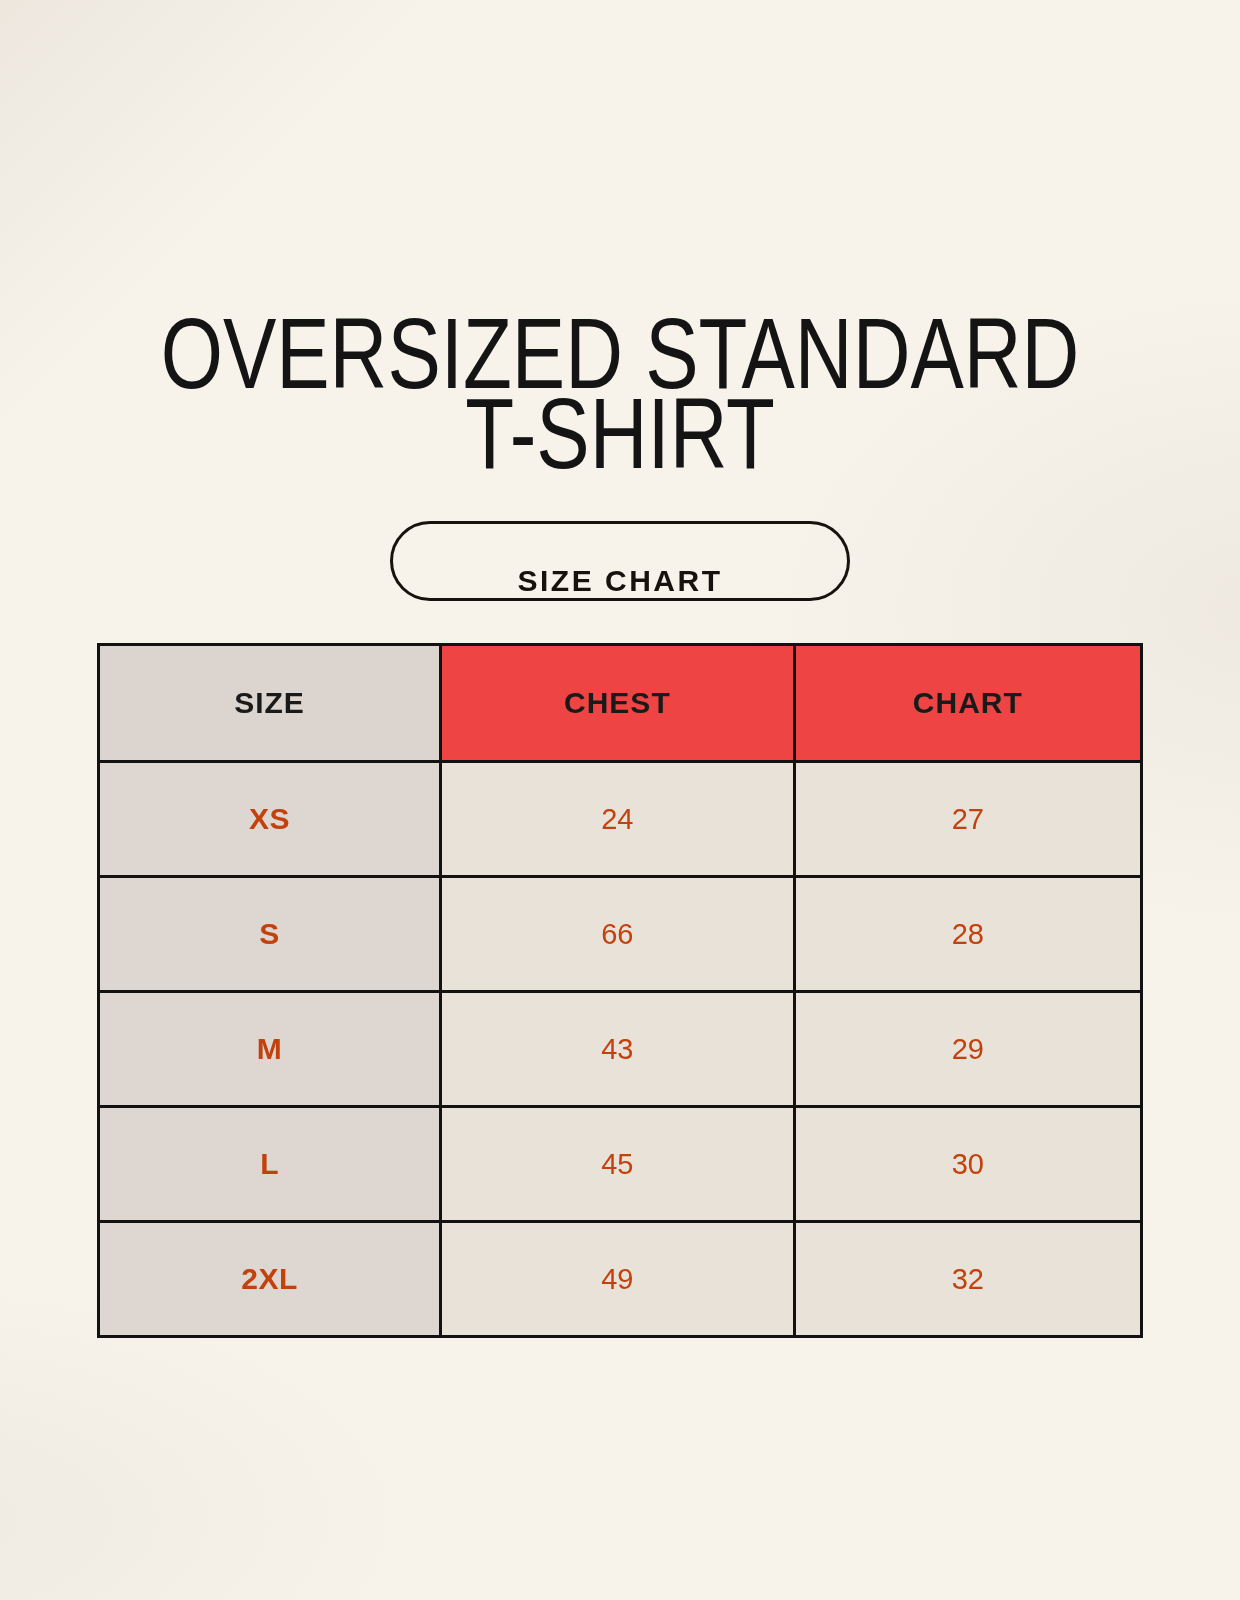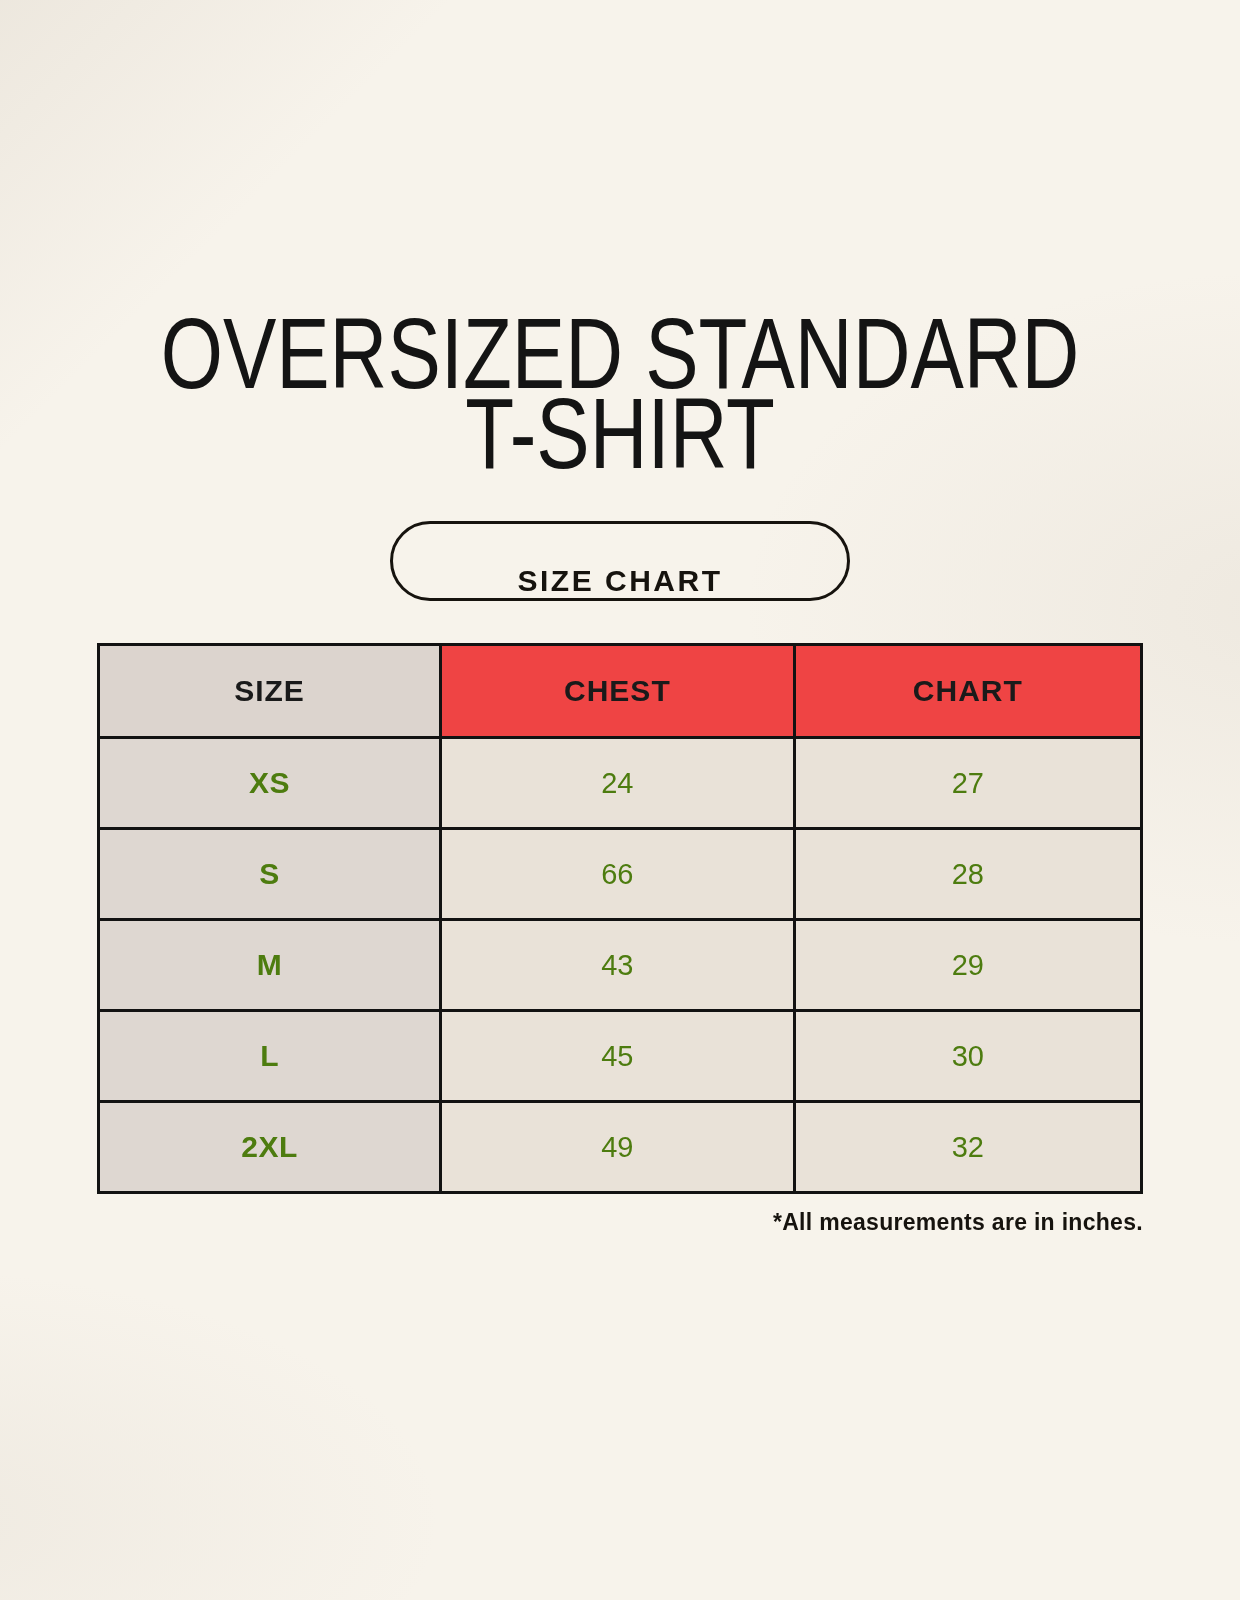--- a/index.html
+++ b/index.html
@@ -60,36 +60,36 @@
   table.size-table {
     width: 1046px;
     margin: 42px auto 0;
     border-collapse: collapse;
     table-layout: fixed;
   }
   .size-table th, .size-table td {
     border: 3px solid #121212;
     text-align: center;
     vertical-align: middle;
-    padding: 4px;
+    padding: 16px;
   }
   .size-table thead th {
     height: 82px;
     font-size: 30px;
     font-weight: 700;
     letter-spacing: 1px;
     color: #1a1a1a;
   }
   .size-table thead th.col-size   { background: #dcd4ce; }
   .size-table thead th.col-accent { background: #ef4444; }
   .size-table tbody td {
     height: 80px;
     font-size: 29px;
     background: #e9e2d8;
-    color: #4d7c0f;
+    color: #c2410c;
   }
   .size-table tbody td.size-col {
     background: #ded7d1;
     font-weight: 700;
     font-size: 30px;
     letter-spacing: 0.5px;
   }
 
   .footnote {
     width: 1046px;
@@ -152,15 +152,14 @@
         <td>30</td>
       </tr>
       <tr>
         <td class="size-col">2XL</td>
         <td>49</td>
         <td>32</td>
       </tr>
     </tbody>
   </table>
 
-  <div class="footnote">*All measurements are in inches.</div>
 
 </div>
 
 </body></html>

